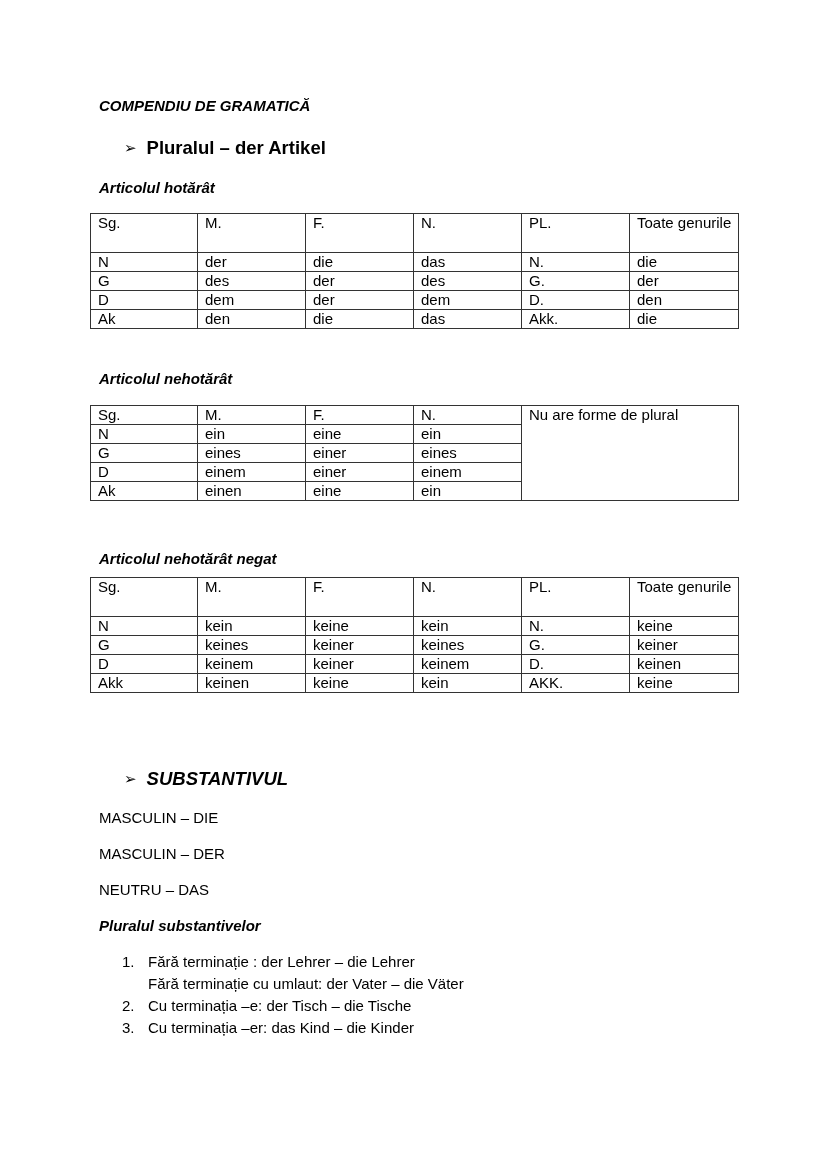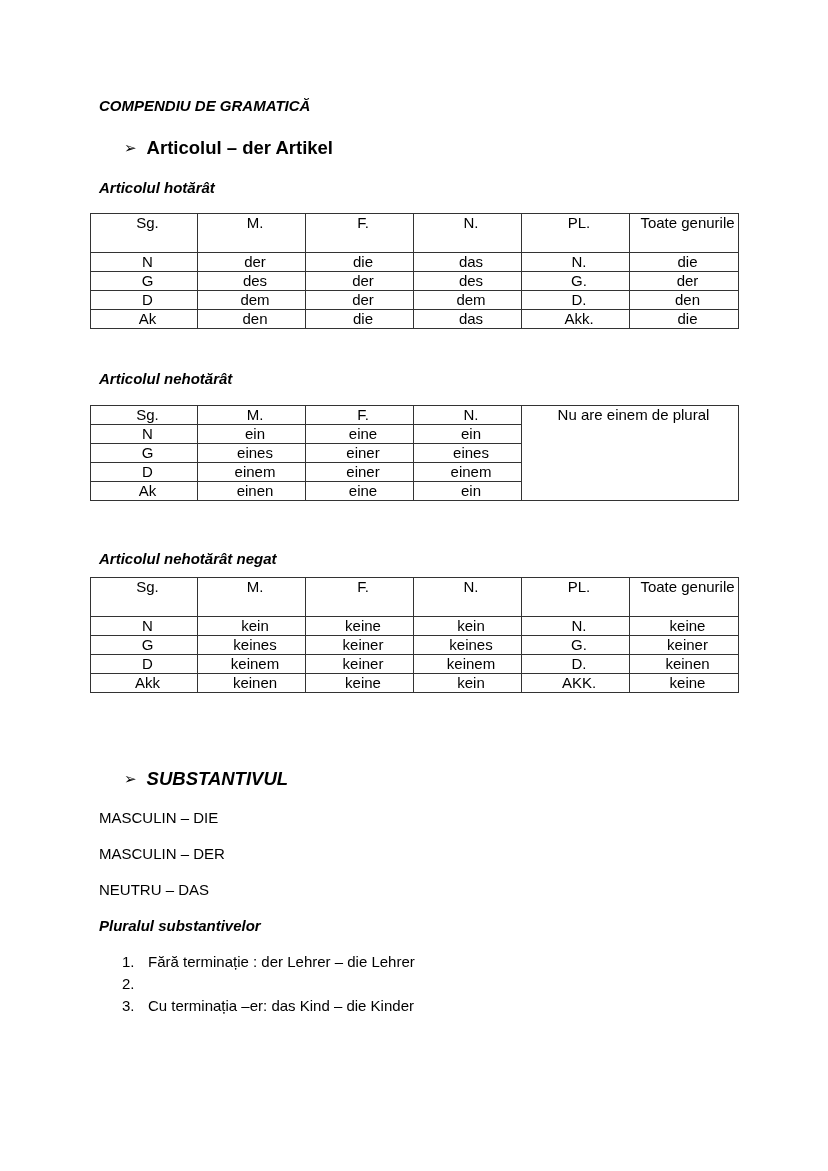--- a/index.html
+++ b/index.html
@@ -4,37 +4,37 @@
 <style>
   html, body { margin: 0; padding: 0; background: #ffffff; }
   body { width: 828px; height: 1171px; position: relative; font-family: "Liberation Sans", sans-serif; color: #000; overflow: hidden; }
   .abs { position: absolute; }
   .title { left: 99px; top: 97px; font-size: 15px; font-weight: bold; font-style: italic; }
   .h1 { left: 124px; top: 137px; font-size: 18.5px; font-weight: bold; display: flex; align-items: center; }
   .h1 .arrow { font-size: 15px; margin-right: 10px; font-weight: normal; }
   .h1.it { font-style: italic; }
   .sub { left: 99px; font-size: 15px; font-weight: bold; font-style: italic; }
   .plain { left: 99px; font-size: 15px; }
-  table.grid { position: absolute; left: 90px; border-collapse: collapse; table-layout: fixed; font-size: 15px; text-align: center; }
+  table.grid { position: absolute; left: 90px; border-collapse: collapse; table-layout: fixed; font-size: 15px; }
   table.grid td { border: 1.3px solid #333; padding: 0 0 0 7px; vertical-align: top; line-height: 17px; height: 18px; }
   table.grid tr.head td { height: 38px; }
   table.grid tr.headsingle td { height: 18px; }
   ol.plural { position: absolute; left: 122px; top: 951px; margin: 0; padding: 0; list-style: none; font-size: 15px; line-height: 22px; }
   ol.plural li { display: flex; }
   ol.plural .num { width: 26px; }
   ol.plural .cont { padding-left: 26px; }
 </style>
 </head>
 <body>
 
 <div class="abs title">COMPENDIU DE GRAMATICĂ</div>
 
 <div class="abs h1">
   <span class="arrow">➢</span>
-  <span>Articolul – der Artikel</span>
+  <span>Pluralul – der Artikel</span>
 </div>
 
 <div class="abs sub" style="top:179px;">Articolul hotărât</div>
 <table class="grid" style="top:213px; width:648px;">
   <colgroup>
       <col style="width:107px">
       <col style="width:108px">
       <col style="width:108px">
       <col style="width:108px">
       <col style="width:108px">
@@ -92,21 +92,21 @@
       <col style="width:108px">
       <col style="width:108px">
       <col style="width:217px">
     </colgroup>
   <tbody>
       <tr class="headsingle">
     <td>Sg.</td>
     <td>M.</td>
     <td>F.</td>
     <td>N.</td>
-    <td rowspan="5">Nu are einem de plural</td>
+    <td rowspan="5">Nu are forme de plural</td>
   </tr>
   <tr>
     <td>N</td>
     <td>ein</td>
     <td>eine</td>
     <td>ein</td>
   </tr>
   <tr>
     <td>G</td>
     <td>eines</td>
@@ -191,20 +191,22 @@
 <div class="abs plain" style="top:845px;">MASCULIN – DER</div>
 <div class="abs plain" style="top:881px;">NEUTRU – DAS</div>
 
 <div class="abs sub" style="top:917px;">Pluralul substantivelor</div>
 
 <ol class="plural">
   <li>
     <span class="num">1.</span>
     <span>Fără terminație : der Lehrer – die Lehrer</span>
   </li>
+  <li class="cont">Fără terminație cu umlaut: der Vater – die Väter</li>
   <li>
     <span class="num">2.</span>
+    <span>Cu terminația –e: der Tisch – die Tische</span>
   </li>
   <li>
     <span class="num">3.</span>
     <span>Cu terminația –er: das Kind – die Kinder</span>
   </li>
 </ol>
 
 </body></html>

